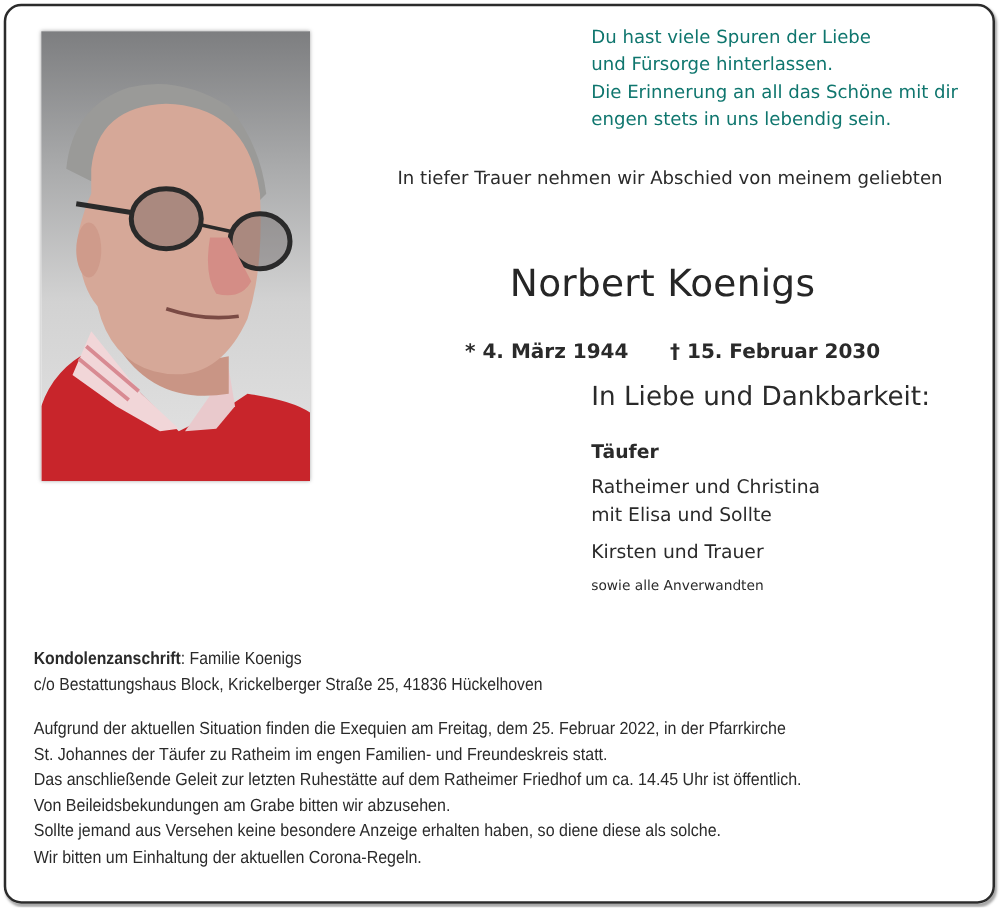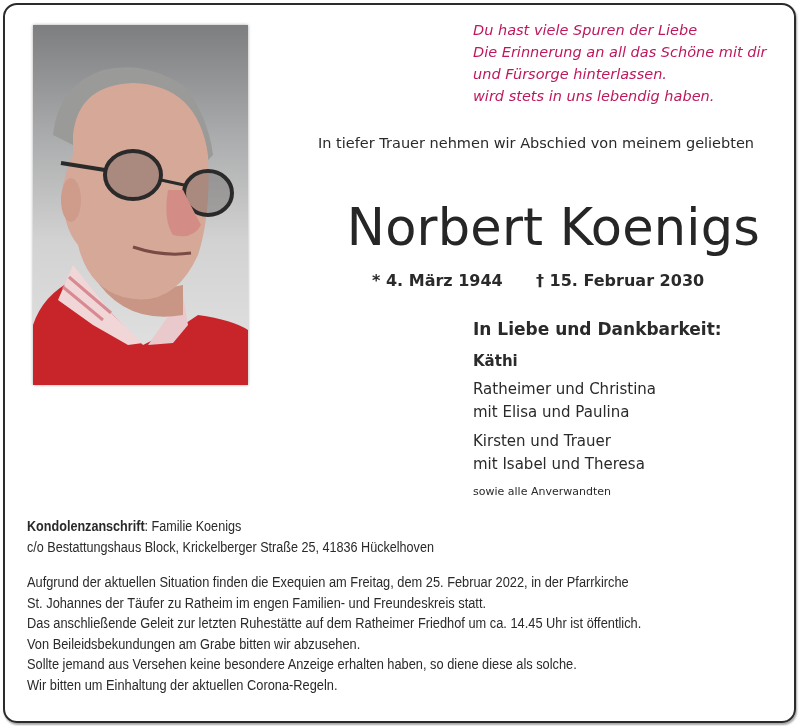--- a/index.html
+++ b/index.html
@@ -15,32 +15,32 @@
   
   .photo {
     position: absolute; left: 33px; top: 25px; width: 215px; height: 360px;
     background: linear-gradient(#7d7e80 0%, #a9aaab 30%, #d2d2d2 60%, #e4e4e4 100%);
     box-shadow: 0 0 3px rgba(0,0,0,0.35);
     overflow: hidden;
   }
   .photo svg { width: 100%; height: 100%; display: block; }
 
   
-  .poem { position: absolute; left: 473px; top: 19px; font-style: italic; font-size: 14.5px; line-height: 22px; color: #be185d; }
+  .poem { position: absolute; left: 473px; top: 19px; font-size: 14.5px; line-height: 22px; color: #0f766e; }
   .poem div { white-space: nowrap; }
 
   .intro { position: absolute; left: 318px; top: 132px; font-size: 14.5px; line-height: 23px; white-space: nowrap; }
 
-  .name { position: absolute; left: 300px; width: 460px; top: 203px; text-align: right; font-size: 51px; line-height: 50px; color: #262626; letter-spacing: 0.2px; }
+  .name { position: absolute; left: 300px; width: 460px; top: 203px; text-align: center; font-size: 30px; line-height: 50px; color: #262626; letter-spacing: 0.2px; }
 
   .dates { position: absolute; top: 270px; font-size: 16px; line-height: 22px; white-space: nowrap; font-weight: bold; }
   .birth { left: 372px; }
   .death { left: 536px; }
 
-  .thanks { position: absolute; left: 473px; top: 318px; font-size: 17px; line-height: 22px; white-space: nowrap; font-weight: bold; }
+  .thanks { position: absolute; left: 473px; top: 306px; font-size: 21px; line-height: 22px; white-space: nowrap; }
   .family { position: absolute; left: 473px; top: 350px; font-size: 15px; white-space: nowrap; }
   .family .bold { font-weight: bold; line-height: 22px; margin-bottom: 6px; }
   .family .grp { line-height: 23px; margin-bottom: 6px; }
   .family .small { font-size: 11px; line-height: 20px; }
 
   .condo { position: absolute; left: 27px; top: 516px; font-family: "Liberation Sans", sans-serif; font-size: 14px; line-height: 21px; white-space: nowrap; transform: scaleX(0.9); transform-origin: left top; }
   .condo b { font-weight: bold; }
 
   .notice { position: absolute; left: 27px; top: 572px; font-family: "Liberation Sans", sans-serif; font-size: 14px; line-height: 20.5px; white-space: nowrap; transform: scaleX(0.915); transform-origin: left top; }
 </style>
@@ -72,45 +72,44 @@
     <path d="M128 155 L151 160" stroke="#2a2a2a" stroke-width="3"></path>
 
     <path d="M135 165 Q130 195 140 210 Q160 215 168 200 Q160 185 150 165 Z" fill="#d48d86"></path>
 
     <path d="M100 222 Q130 232 158 228" stroke="#7a4a44" stroke-width="3" fill="none"></path>
   </svg>
 </div>
 
 <div class="poem">
   <div>Du hast viele Spuren der Liebe</div>
+  <div>und Fürsorge hinterlassen.</div>
   <div>Die Erinnerung an all das Schöne mit dir</div>
-  <div>und Fürsorge hinterlassen.</div>
-  <div>wird stets in uns lebendig haben.</div>
+  <div>engen stets in uns lebendig sein.</div>
 </div>
 
 <div class="intro">
   <div>In tiefer Trauer nehmen wir Abschied von meinem geliebten</div>
 </div>
 
 <div class="name">Norbert Koenigs</div>
 
 <div class="dates birth">* 4. März 1944</div>
 <div class="dates death">† 15. Februar 2030</div>
 
 <div class="thanks">In Liebe und Dankbarkeit:</div>
 
 <div class="family">
-  <div class="bold">Käthi</div>
+  <div class="bold">Täufer</div>
   <div class="grp">
     <div>Ratheimer und Christina</div>
-    <div>mit Elisa und Paulina</div>
+    <div>mit Elisa und Sollte</div>
   </div>
   <div class="grp">
     <div>Kirsten und Trauer</div>
-    <div>mit Isabel und Theresa</div>
   </div>
   <div class="small">sowie alle Anverwandten</div>
 </div>
 
 <div class="condo">
   <div><b>Kondolenzanschrift</b><span>: Familie Koenigs</span></div>
   <div>c/o Bestattungshaus Block, Krickelberger Straße 25, 41836 Hückelhoven</div>
 </div>
 
 <div class="notice">

